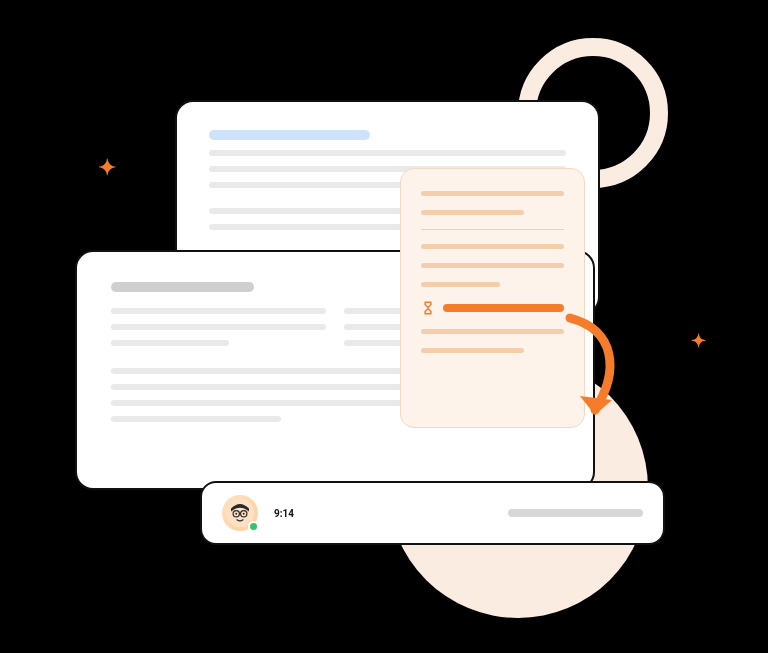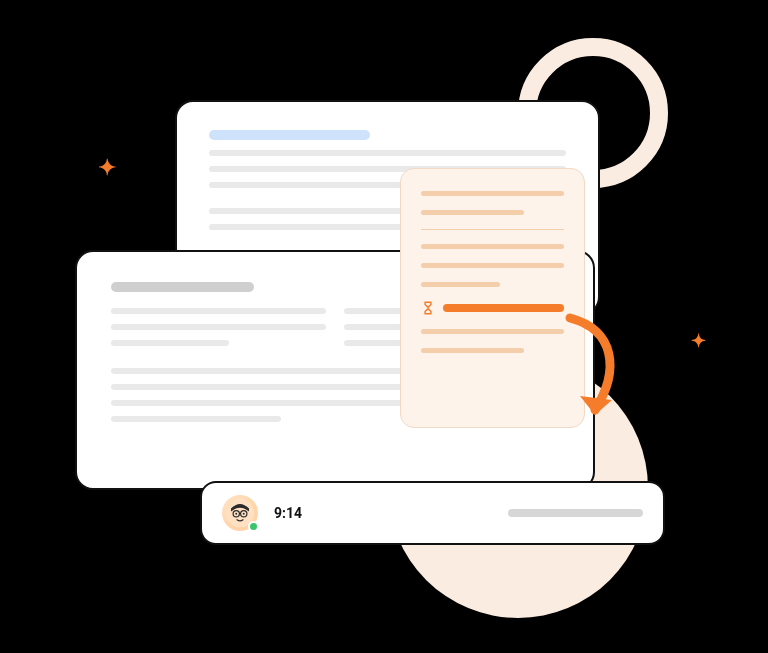--- a/index.html
+++ b/index.html
@@ -43,21 +43,21 @@
   .hourglass{width:14px;height:14px;color:#f57c2a}
 
   
   .arrow{position:absolute;top:310px;left:560px;width:70px;height:120px;color:#f57c2a}
 
   
   .chat{position:absolute;left:200px;bottom:108px;width:465px;height:64px;background:#fff;border:2px solid #111;border-radius:16px;display:flex;align-items:center;padding:0 20px;box-sizing:border-box;gap:16px}
   .avatar{position:relative;width:36px;height:36px;border-radius:50%;background:linear-gradient(135deg,#ffe3c7 0%,#ffd4a8 60%);display:flex;align-items:center;justify-content:center;flex-shrink:0}
   .avatar svg{width:30px;height:30px}
   .presence{position:absolute;right:-1px;bottom:-1px;width:11px;height:11px;border-radius:50%;background:#39c46b;border:2px solid #fff;box-sizing:border-box}
-  .time{font-size:14px;font-weight:700;color:#111}
+  .time{font-size:10px;font-weight:700;color:#111}
   .chat-fill{flex:1}
   .chat-line{width:135px;height:8px;border-radius:4px;background:#d7d7d7;margin-left:auto}
 </style>
 </head>
 <body>
 
 <div class="stage">
 
   <div class="circle-ring"></div>
   <div class="circle-fill"></div>

